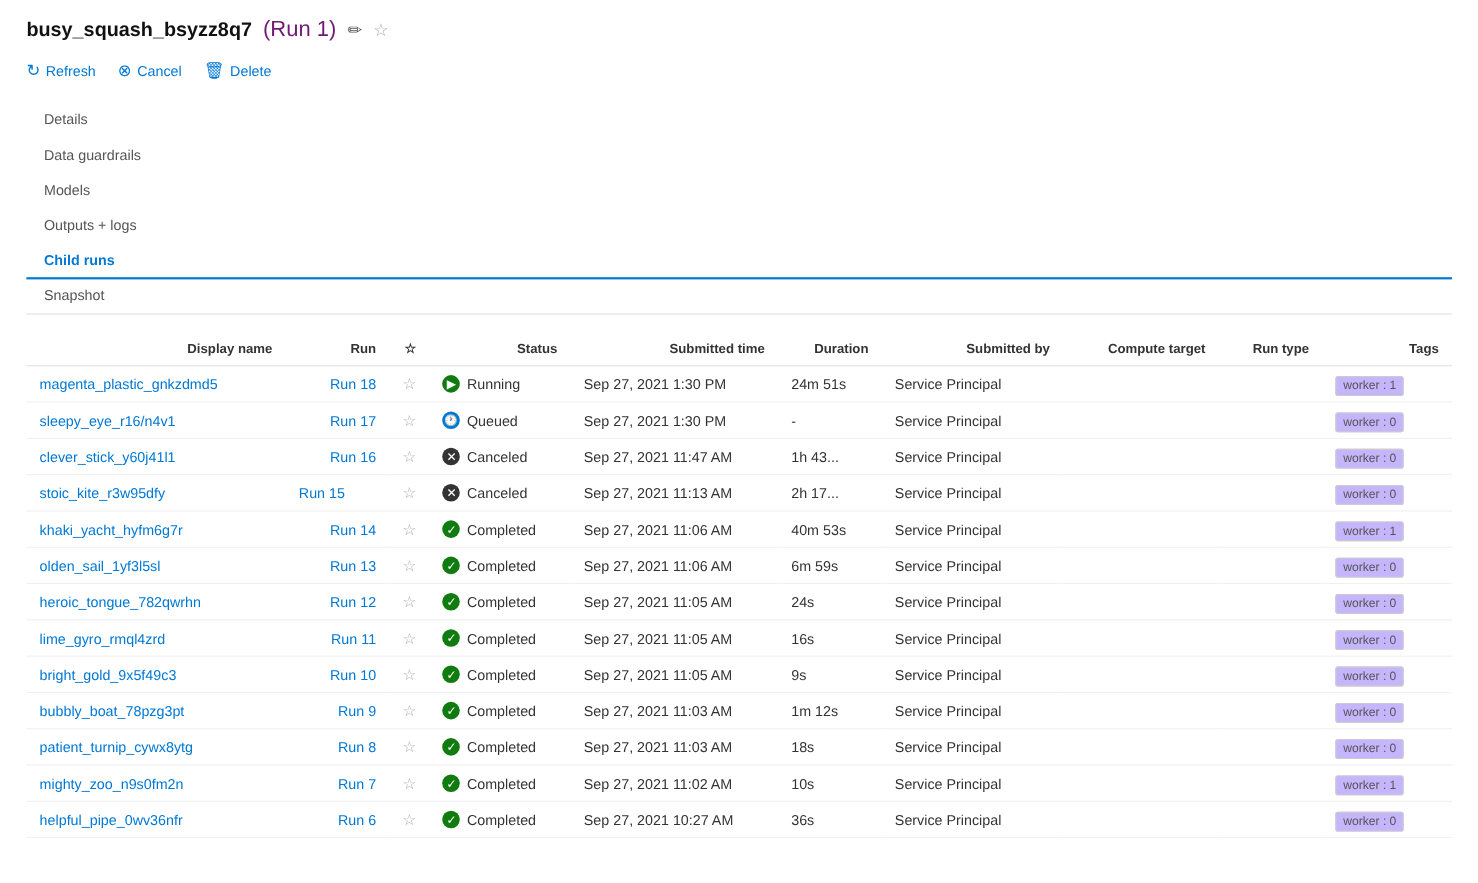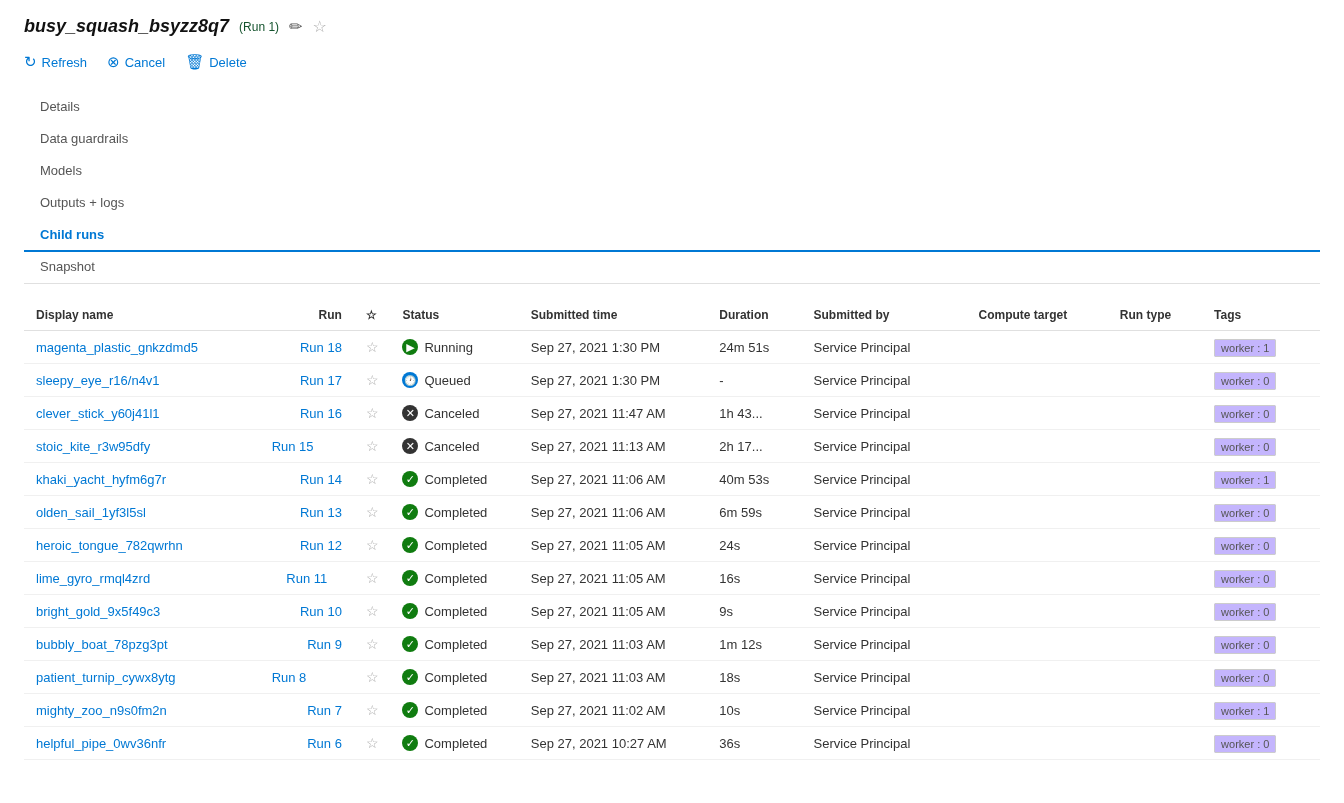--- a/index.html
+++ b/index.html
@@ -1,34 +1,34 @@
 <!DOCTYPE html>
 <html><head>
   <meta charset="utf-8">
   <style>
     * { box-sizing: border-box; margin: 0; padding: 0; }
     body { font-family: 'Segoe UI', Arial, sans-serif; font-size: 13px; color: #333; background: #fff; padding: 16px 24px; }
     
     .page-title { display: flex; align-items: center; gap: 10px; margin-bottom: 16px; }
-    .page-title-text { font-size: 18px; font-weight: 600; color: #111; font-style: italic; }
-    .run-label { font-size: 12px; color: #14532d; font-weight: 400; }
+    .page-title-text { font-size: 18px; font-weight: 600; color: #111; }
+    .run-label { font-size: 20px; color: #701a75; font-weight: 400; }
     .title-icon { cursor: pointer; color: #555; font-size: 16px; }
     .star-icon { cursor: pointer; color: #aaa; font-size: 16px; }
 
     .toolbar { display: flex; align-items: center; gap: 20px; margin-bottom: 20px; }
     .toolbar-btn { display: flex; align-items: center; gap: 5px; cursor: pointer; color: #0078d4; font-size: 13px; background: none; border: none; padding: 0; }
     .toolbar-btn .btn-icon { font-size: 15px; }
 
     .tabs { display: flex; gap: 0; border-bottom: 1px solid #e0e0e0; margin-bottom: 16px; flex-direction: column; }
     .tab { padding: 8px 16px; cursor: pointer; color: #555; font-size: 13px; border-bottom: 2px solid transparent; margin-bottom: -1px; }
     .tab.active { color: #0078d4; border-bottom: 2px solid #0078d4; font-weight: 600; }
 
     .table-container { overflow-x: auto; }
     table { width: 100%; border-collapse: collapse; }
-    th { text-align: left; font-weight: 600; font-size: 12px; color: #333; padding: 8px 12px; border-bottom: 1px solid #e0e0e0; white-space: nowrap; }
+    th { text-align: right; font-weight: 600; font-size: 12px; color: #333; padding: 8px 12px; border-bottom: 1px solid #e0e0e0; white-space: nowrap; }
     td { padding: 8px 12px; border-bottom: 1px solid #f0f0f0; vertical-align: middle; white-space: nowrap; }
 
     .col-name { min-width: 200px; }
     .col-run { min-width: 80px; text-align: right; }
     .col-star { width: 30px; }
     .col-status { min-width: 100px; }
     .col-submitted-time { min-width: 160px; }
     .col-duration { min-width: 80px; }
     .col-submitted-by { min-width: 140px; }
     .col-compute { min-width: 120px; }
@@ -273,21 +273,21 @@
     <td class="col-compute"></td>
     <td class="col-run-type"></td>
     <td class="col-tags">
       <span class="tag-badge">worker : 0</span>
     </td>
   </tr>
         <tr>
     <td class="col-name">
       <a class="link-blue">lime_gyro_rmql4zrd</a>
     </td>
-    <td class="col-run" style="text-align:center">
+    <td class="col-run" style="text-align:right">
       <a class="run-link">Run 11</a>
     </td>
     <td class="col-star">
       <span class="star-col">☆</span>
     </td>
     <td class="col-status">
       <div class="status-cell">
         <span class="status-icon status-completed" title="Completed">✓</span>
         <span>Completed</span>
       </div>
@@ -348,21 +348,21 @@
     <td class="col-compute"></td>
     <td class="col-run-type"></td>
     <td class="col-tags">
       <span class="tag-badge">worker : 0</span>
     </td>
   </tr>
         <tr>
     <td class="col-name">
       <a class="link-blue">patient_turnip_cywx8ytg</a>
     </td>
-    <td class="col-run" style="text-align:left">
+    <td class="col-run" style="text-align:right">
       <a class="run-link">Run 8</a>
     </td>
     <td class="col-star">
       <span class="star-col">☆</span>
     </td>
     <td class="col-status">
       <div class="status-cell">
         <span class="status-icon status-completed" title="Completed">✓</span>
         <span>Completed</span>
       </div>

